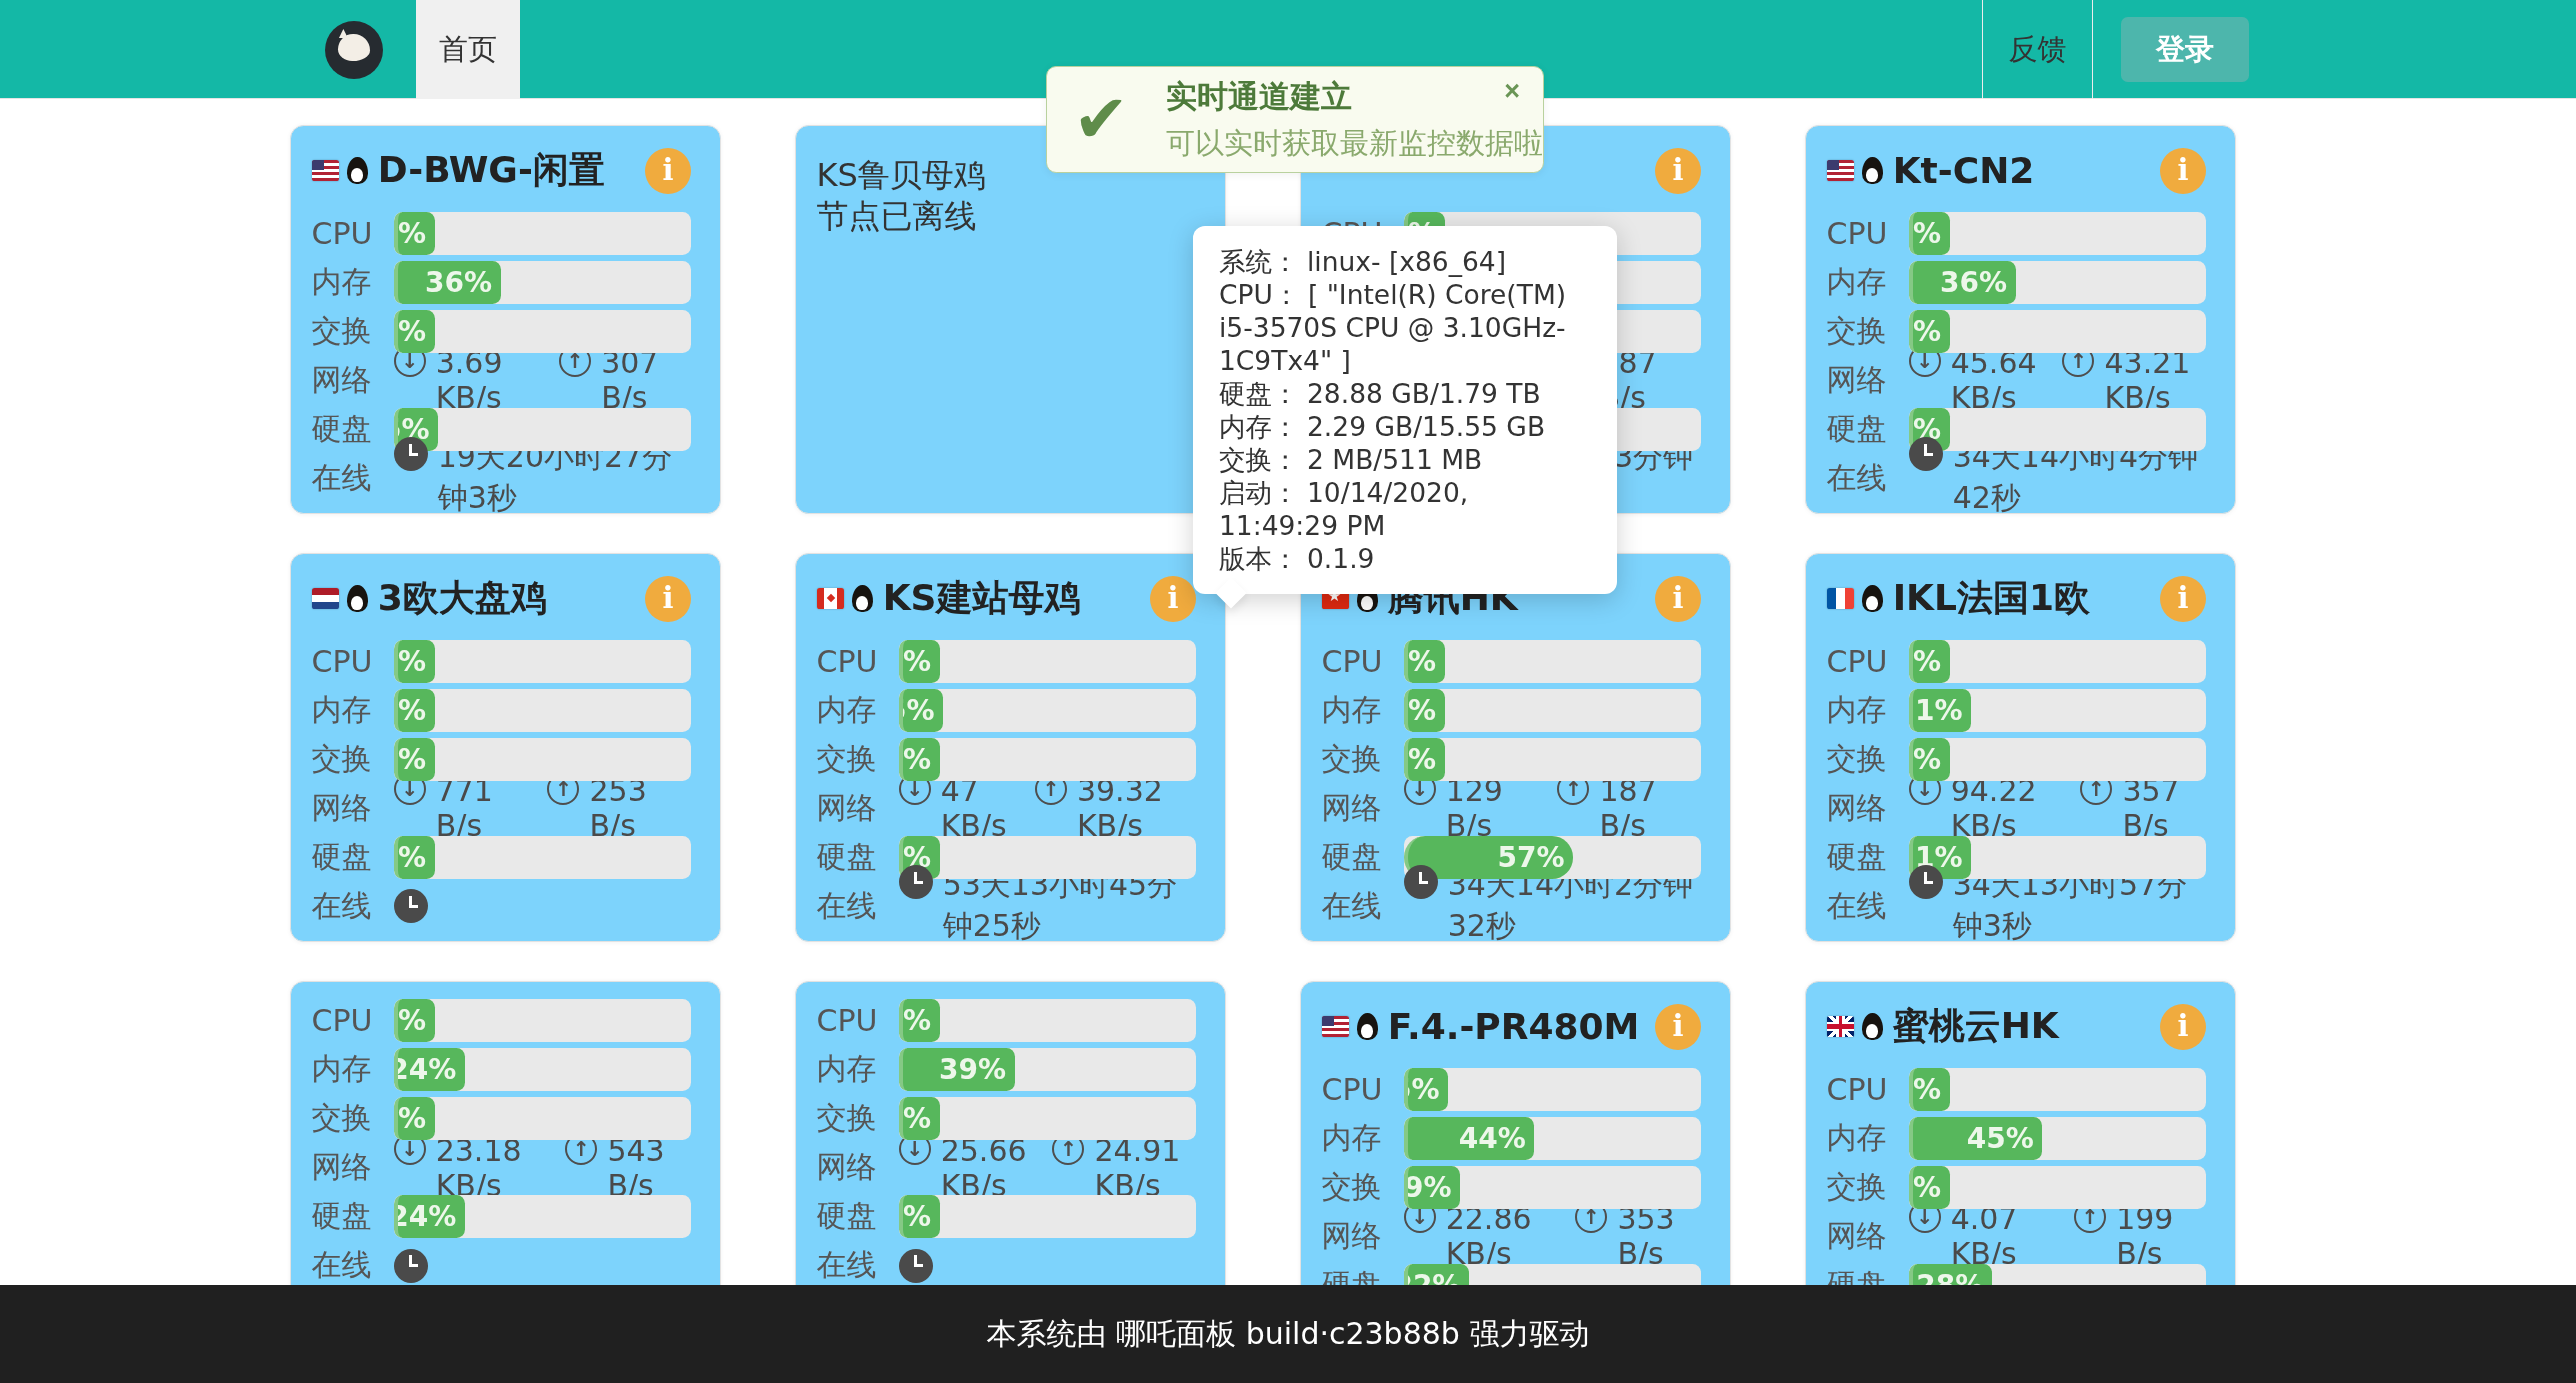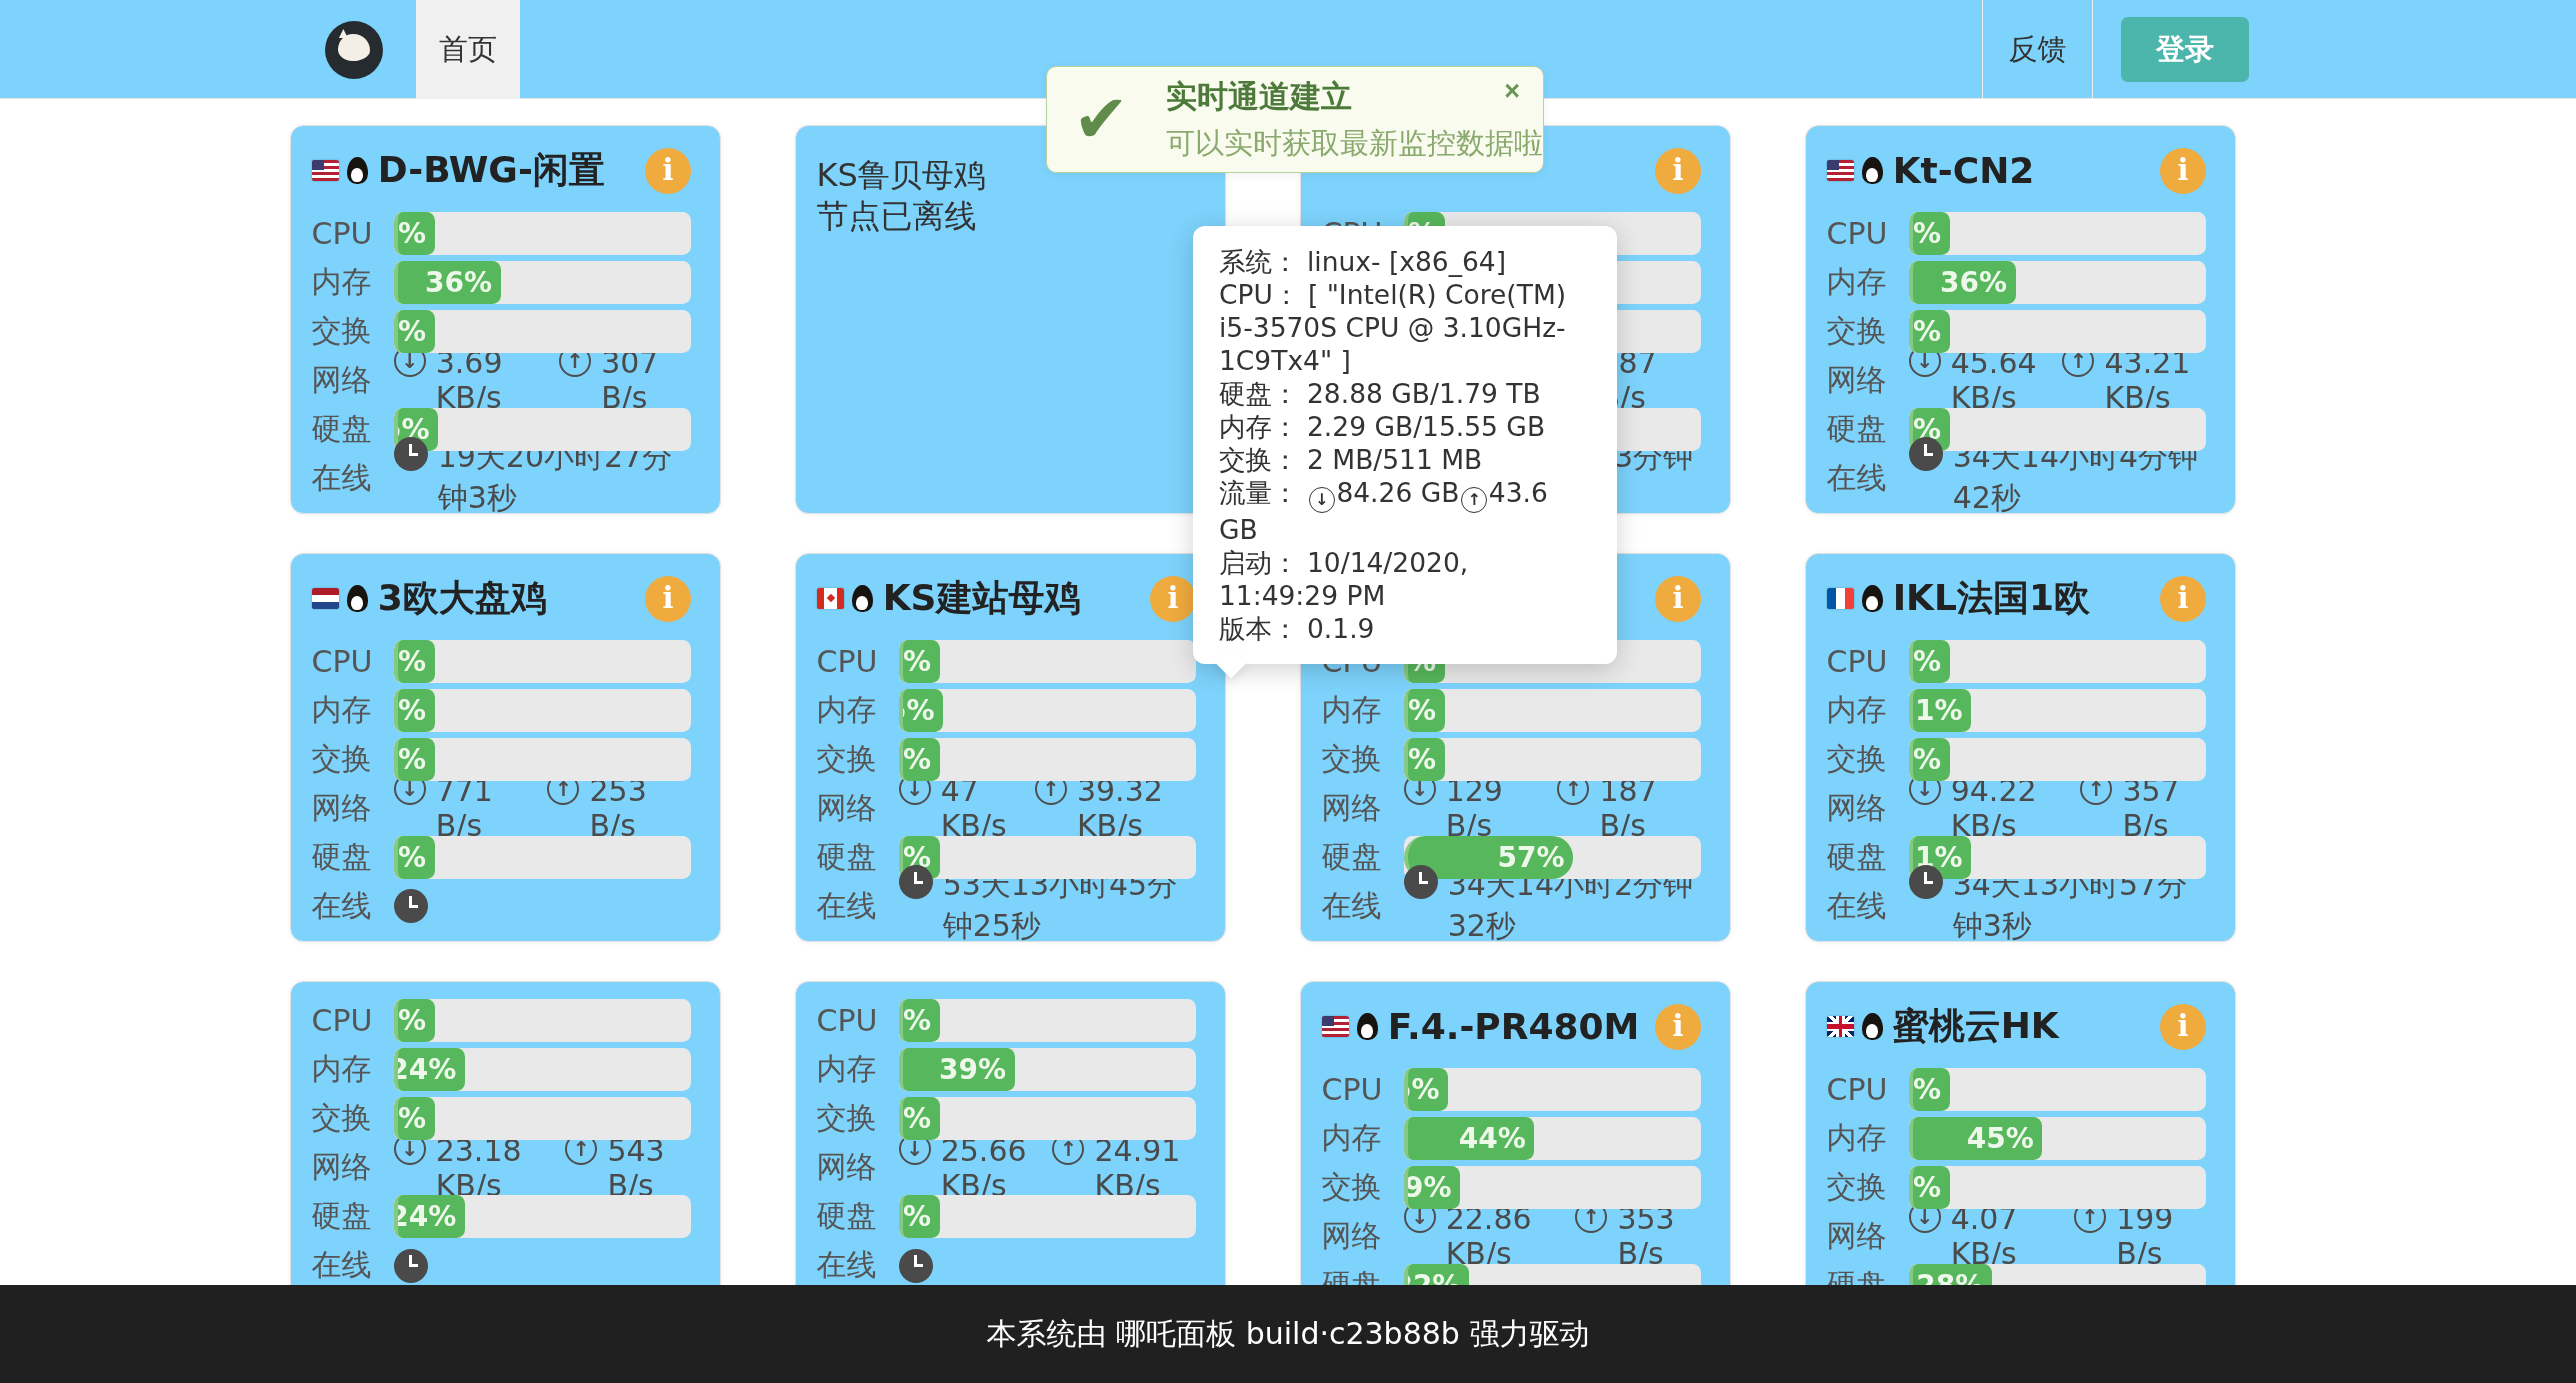--- a/index.html
+++ b/index.html
@@ -5,21 +5,21 @@
   * { box-sizing: border-box; }
   html,body { margin:0; padding:0; }
   body {
     width:2576px; height:1384px; overflow:hidden; position:relative;
     background:#ffffff;
     font-family:"DejaVu Sans","Liberation Sans",sans-serif;
     color:#333;
   }
   
   .navbar { position:absolute; left:0; top:0; width:100%; height:99px;
-    background:#7dd3fc; border-bottom:0.9px solid #e4e4e4; z-index:20; }
+    background:#14b8a6; border-bottom:0.9px solid #e4e4e4; z-index:20; }
   .logo-avatar { position:absolute; left:325px; top:20.5px; width:58px; height:58px;
     border-radius:50%; background:#262b30; overflow:hidden; }
   .logo-avatar::before { content:""; position:absolute; left:13px; top:13.7px; width:32px; height:27px;
     background:#f3eee6; border-radius:48% 52% 55% 45%/58% 62% 40% 44%; }
   .logo-avatar::after { content:""; position:absolute; left:13.7px; top:8.5px; width:9.4px; height:9.4px;
     background:#f3eee6; clip-path:polygon(0 100%,50% 0,100% 100%); box-shadow:22px 0 0 #f3eee6; }
   .tab-home { position:absolute; left:416px; top:0; width:104px; height:99px;
     background:#f0f0f0; display:flex; align-items:center; justify-content:center;
     font-size:29px; color:#333; cursor:pointer; }
   .nav-feedback { position:absolute; left:1982px; top:0; width:111px; height:99px;
@@ -745,23 +745,20 @@
   </div>
   <button class="toast-close"></button>
 </div>
 
 <div class="tooltip">
   <div><span class="tt-label">系统：</span><span>linux- [x86_64]</span></div>
   <div><span class="tt-label">CPU：</span><span>[ "Intel(R) Core(TM) i5-3570S CPU @ 3.10GHz-1C9Tx4" ]</span></div>
   <div><span class="tt-label">硬盘：</span><span>28.88 GB/1.79 TB</span></div>
   <div><span class="tt-label">内存：</span><span>2.29 GB/15.55 GB</span></div>
   <div><span class="tt-label">交换：</span><span>2 MB/511 MB</span></div>
-  <div>
-    <span class="tt-label">流量：</span><span class="flow-icon flow-down"></span><span>84.26 GB</span><span class="flow-icon flow-up"></span><span>43.6 GB</span>
-  </div>
   <div><span class="tt-label">启动：</span><span>10/14/2020, 11:49:29 PM</span></div>
   <div><span class="tt-label">版本：</span><span>0.1.9</span></div>
   <div class="tooltip-arrow"></div>
 </div>
 
 <div class="footer">
   <span>本系统由 哪吒面板 build·c23b88b 强力驱动</span>
 </div>
 
 

